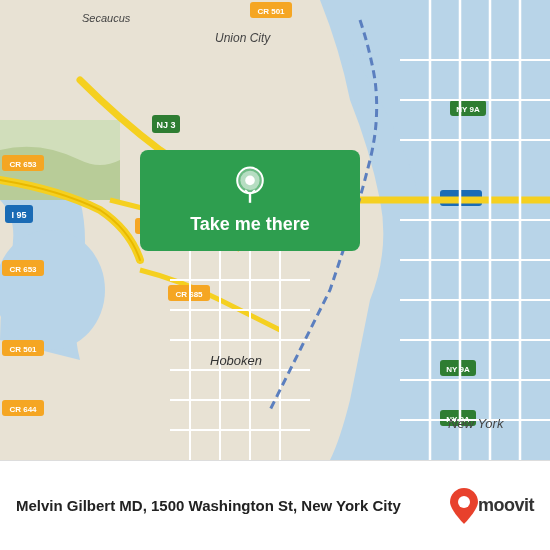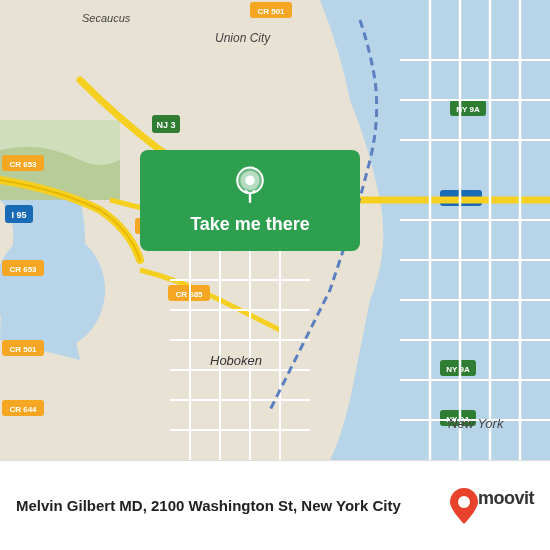--- a/index.html
+++ b/index.html
@@ -86,21 +86,21 @@
 
     #location-name {
       font-size: 15px;
       font-weight: bold;
       color: #222;
       line-height: 1.3;
     }
 
     #moovit-logo {
       display: flex;
-      align-items: flex-start;
+      align-items: center;
       gap: 0;
       flex-shrink: 0;
       margin-left: 12px;
     }
 
     #moovit-pin {
       width: 28px;
       height: 36px;
     }
 
@@ -222,21 +222,21 @@
         <path d="M 20 34 Q 20 40 20 46" stroke="white" stroke-width="3" fill="none"></path>
         <path d="M 14 30 Q 20 38 26 30" stroke="white" stroke-width="2" fill="none"></path>
       </svg>
       <span>Take me there</span>
     </button>
   </div>
 </div>
 
 <div id="info-bar">
   <div id="location-info">
-    <div id="location-name">Melvin Gilbert MD, 2100 Washington St, New York City</div>
+    <div id="location-name">Melvin Gilbert MD, 1500 Washington St, New York City</div>
   </div>
   <div id="moovit-logo">
     <svg id="moovit-pin" viewBox="0 0 28 36" xmlns="http://www.w3.org/2000/svg">
       <path d="M14 0 C6.3 0 0 6.3 0 14 C0 22 14 36 14 36 C14 36 28 22 28 14 C28 6.3 21.7 0 14 0 Z" fill="#e8412c"></path>
       <circle cx="14" cy="14" r="6" fill="white"></circle>
     </svg>
     <span id="moovit-text">moovit</span>
   </div>
 </div>
 

